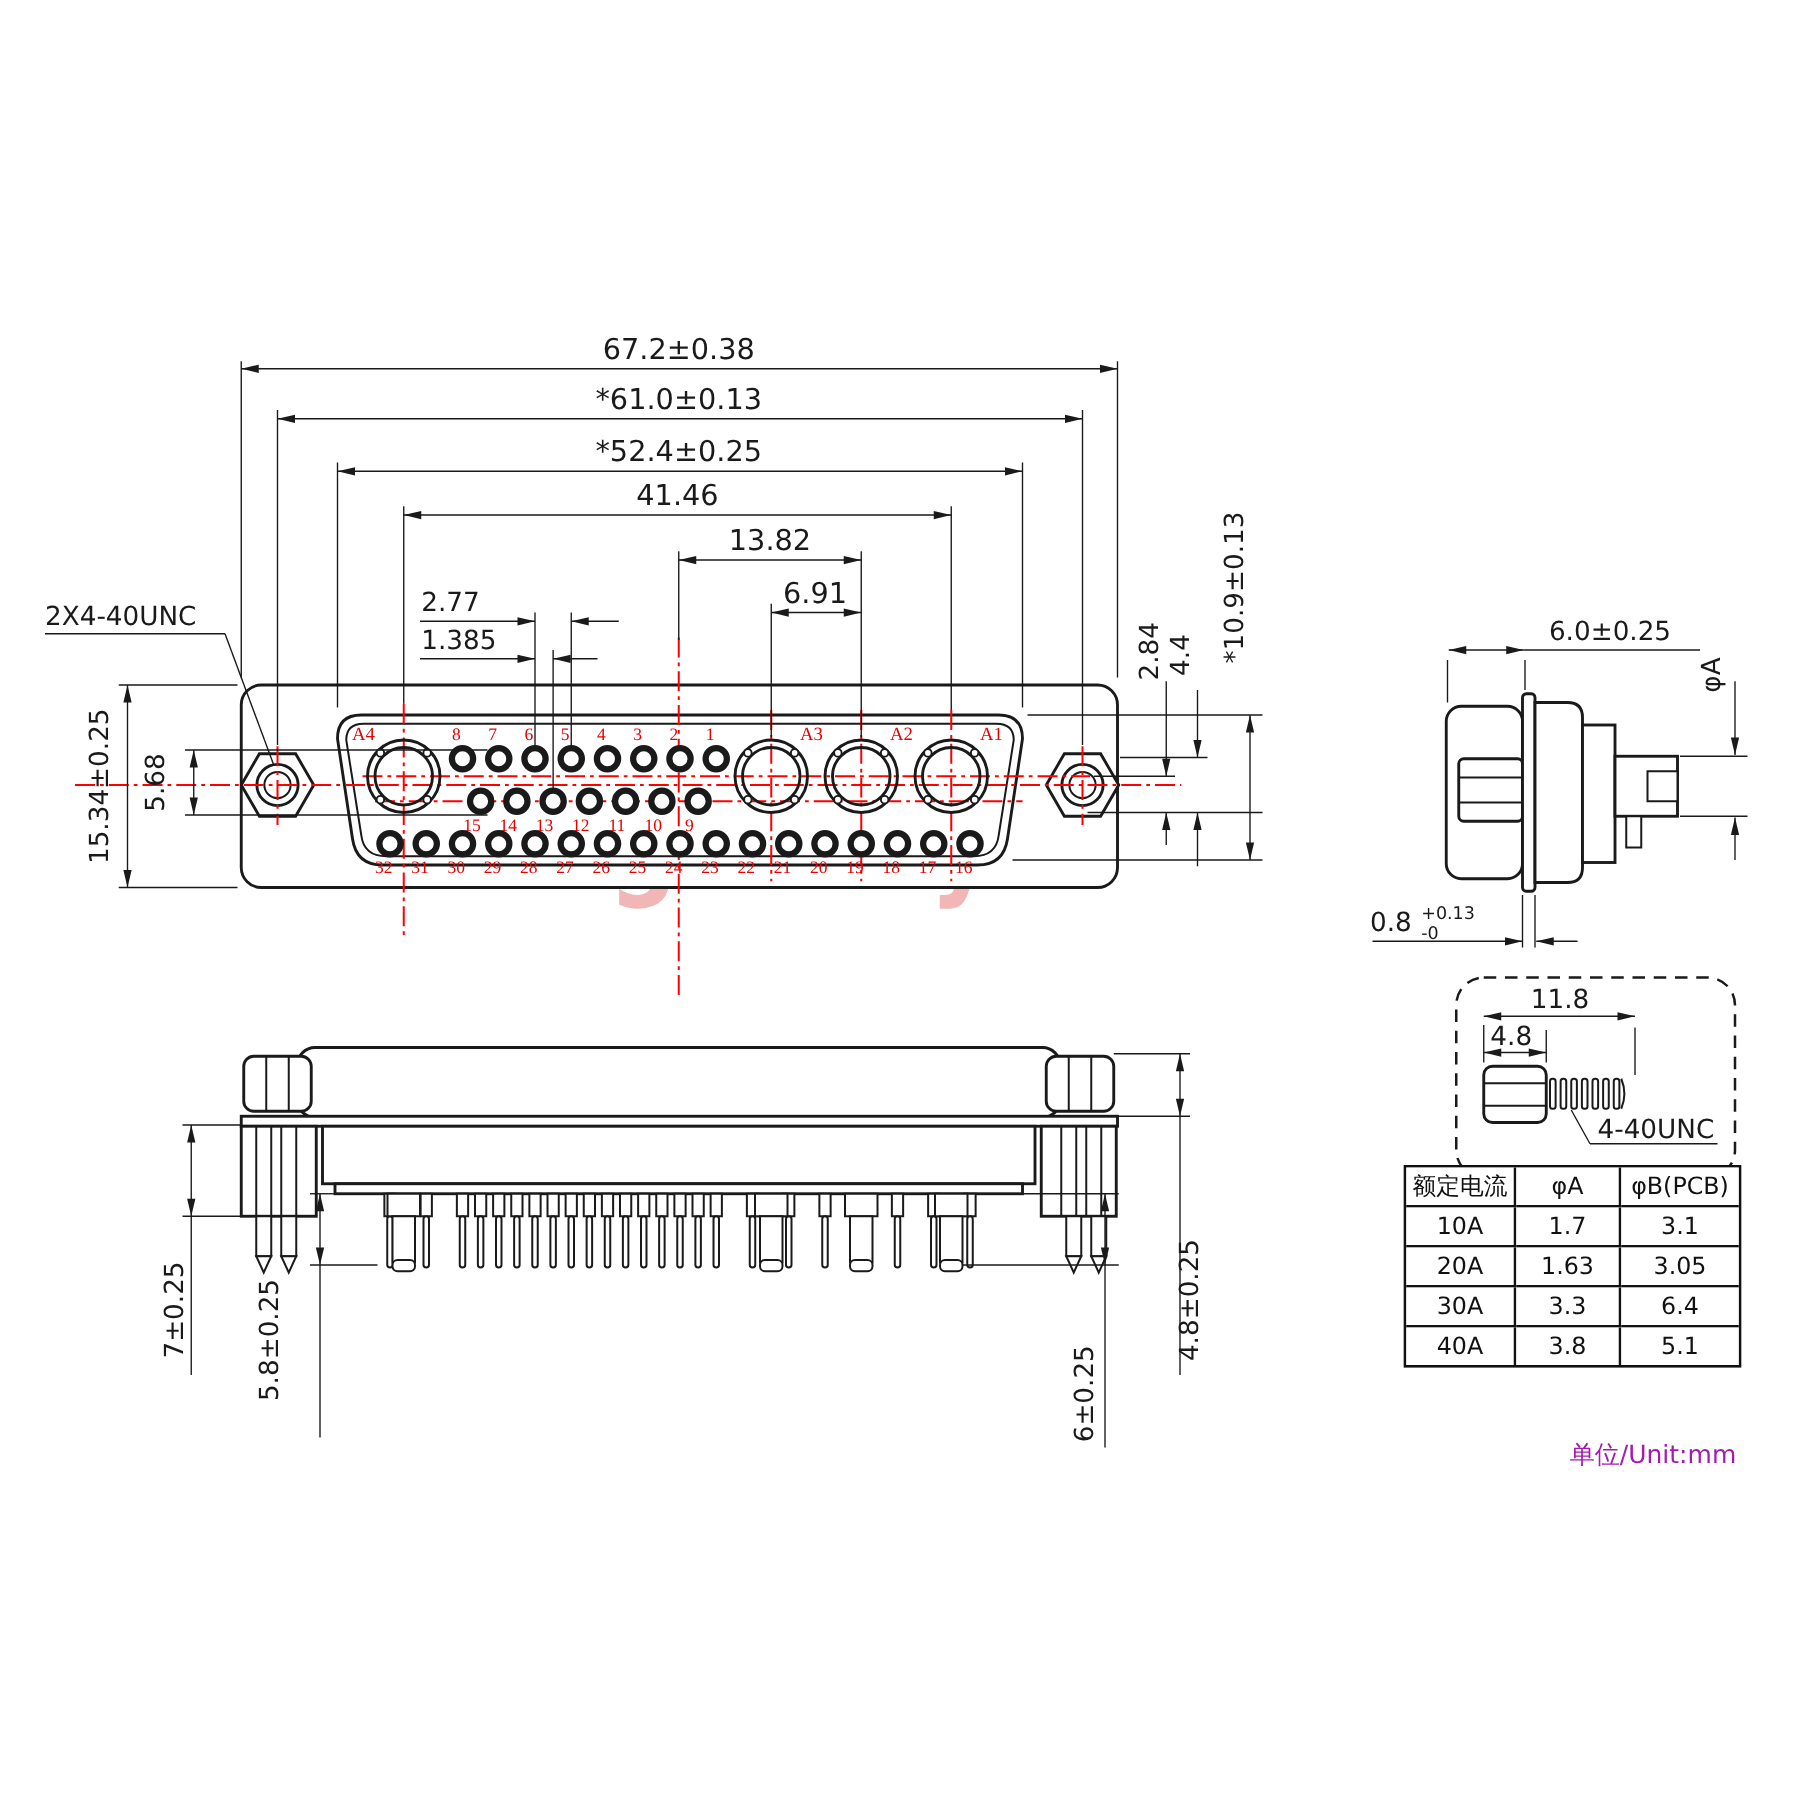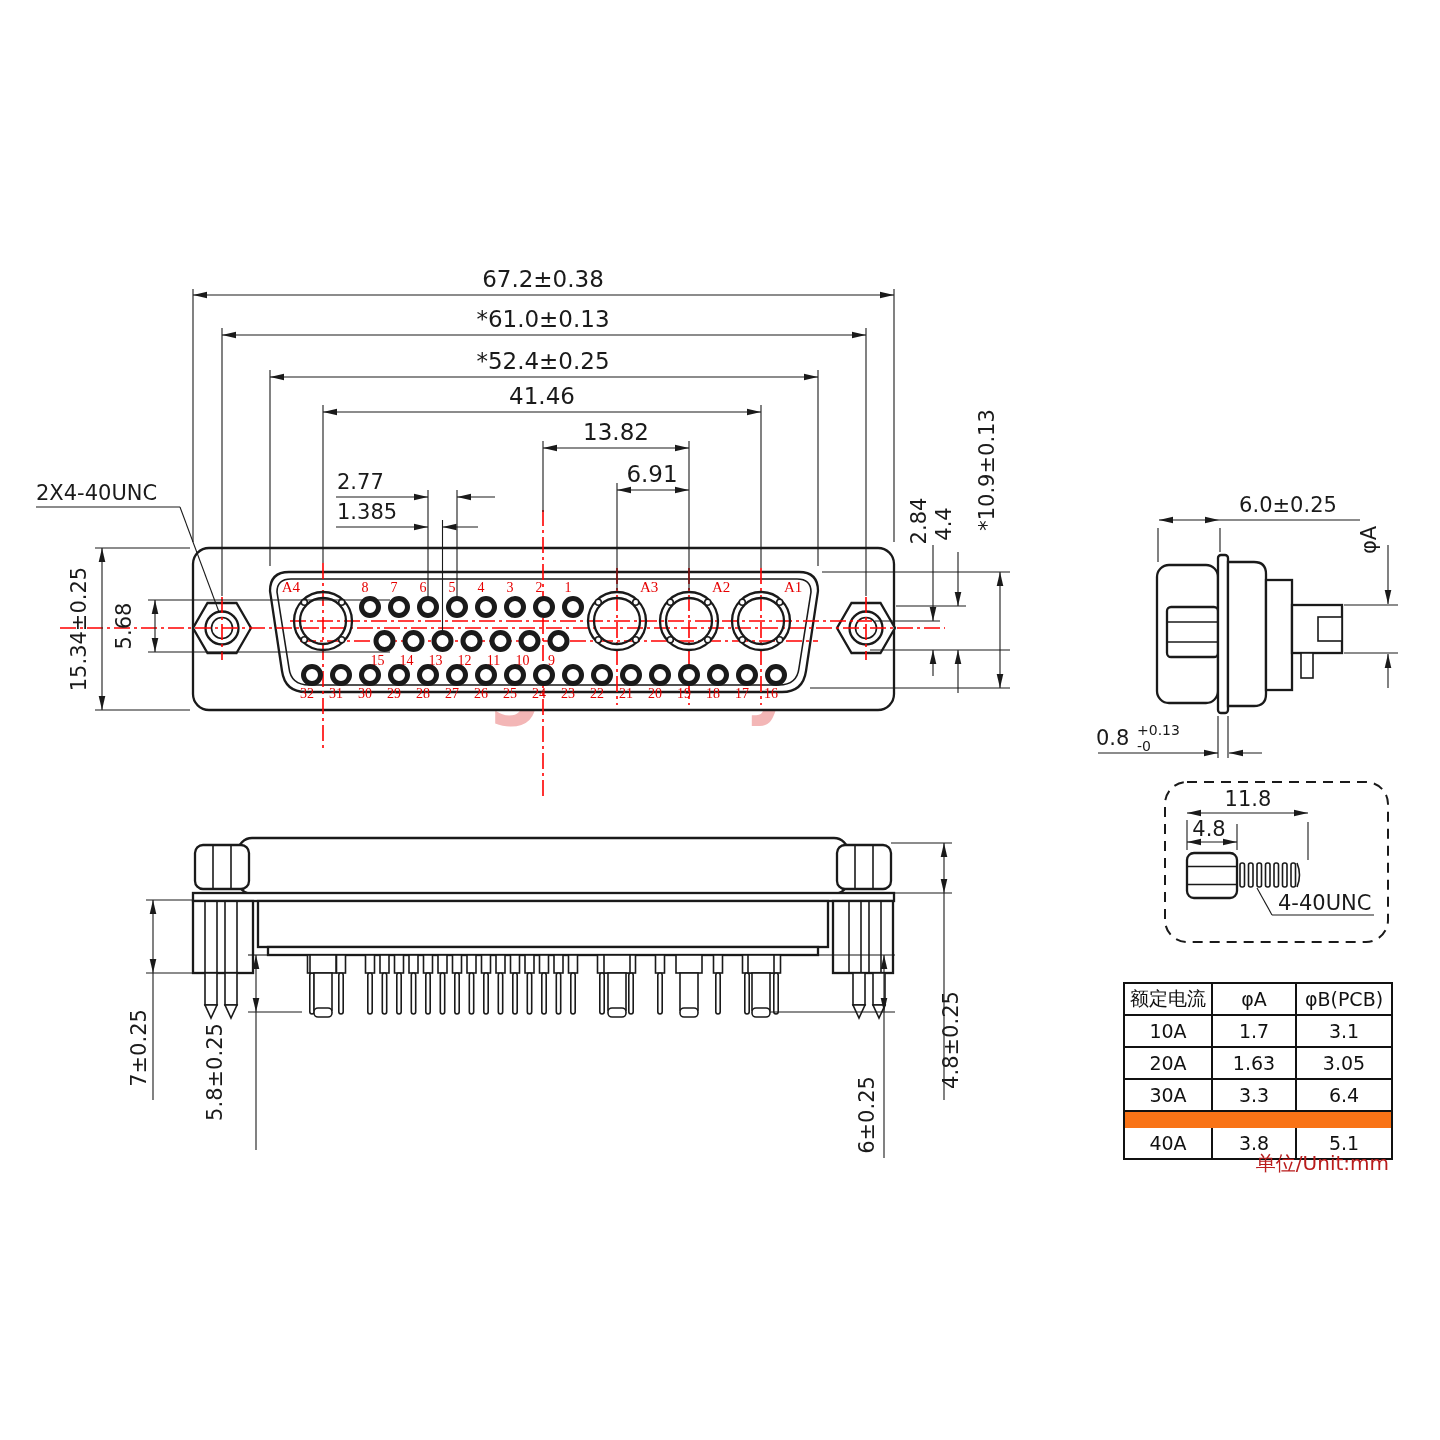--- a/index.html
+++ b/index.html
@@ -19,28 +19,28 @@
   .bw  {fill:#fff;stroke:#1a1a1a;stroke-width:1.6;}
   
   .dt  {font:23px "DejaVu Sans",sans-serif;fill:#1a1a1a;}
   .dts {font:21px "DejaVu Sans",sans-serif;fill:#1a1a1a;}
   .dtt {font:14px "DejaVu Sans",sans-serif;fill:#1a1a1a;}
   .pl  {font:14px "Liberation Serif",serif;fill:#e60000;}
   .plA {font:15px "Liberation Serif",serif;fill:#e60000;}
   .wm  {font:95px "DejaVu Sans",sans-serif;font-weight:bold;}
   
   #spec-table{display:grid;grid-template-columns:88px 84px 94px;position:absolute;
-              left:1123px;top:982px;border:2px solid #111;background:#f97316;}
+              left:1123px;top:932px;border:2px solid #111;background:#a3a3a3;}
   .cell{height:30px;border-right:2px solid #111;border-bottom:2px solid #111;
         display:flex;align-items:center;justify-content:center;
         font:19px "DejaVu Sans",sans-serif;color:#111;background:#fff;white-space:nowrap;}
   .cell.c3{border-right:none;}
-  .cell.lastrow{border-bottom:none;margin-top:16px;}
+  .cell.lastrow{border-bottom:none;}
   #unit-note{position:absolute;left:1123px;top:1150px;width:266px;text-align:right;
-             font:20px "DejaVu Sans",sans-serif;color:#b91c1c;}
+             font:20px "DejaVu Sans",sans-serif;color:#a21caf;}
 </style>
 </head>
 <body>
 
 <div id="stage">
 <svg width="1440" height="1440" viewBox="0 0 1440 1440">
   <defs>
     <marker id="arr" markerUnits="userSpaceOnUse" markerWidth="16" markerHeight="9" refX="15" refY="4.5" orient="auto-start-reverse">
       <path d="M15,4.5 L1,1.2 L1,7.8 Z" fill="#1a1a1a"></path>
     </marker>

